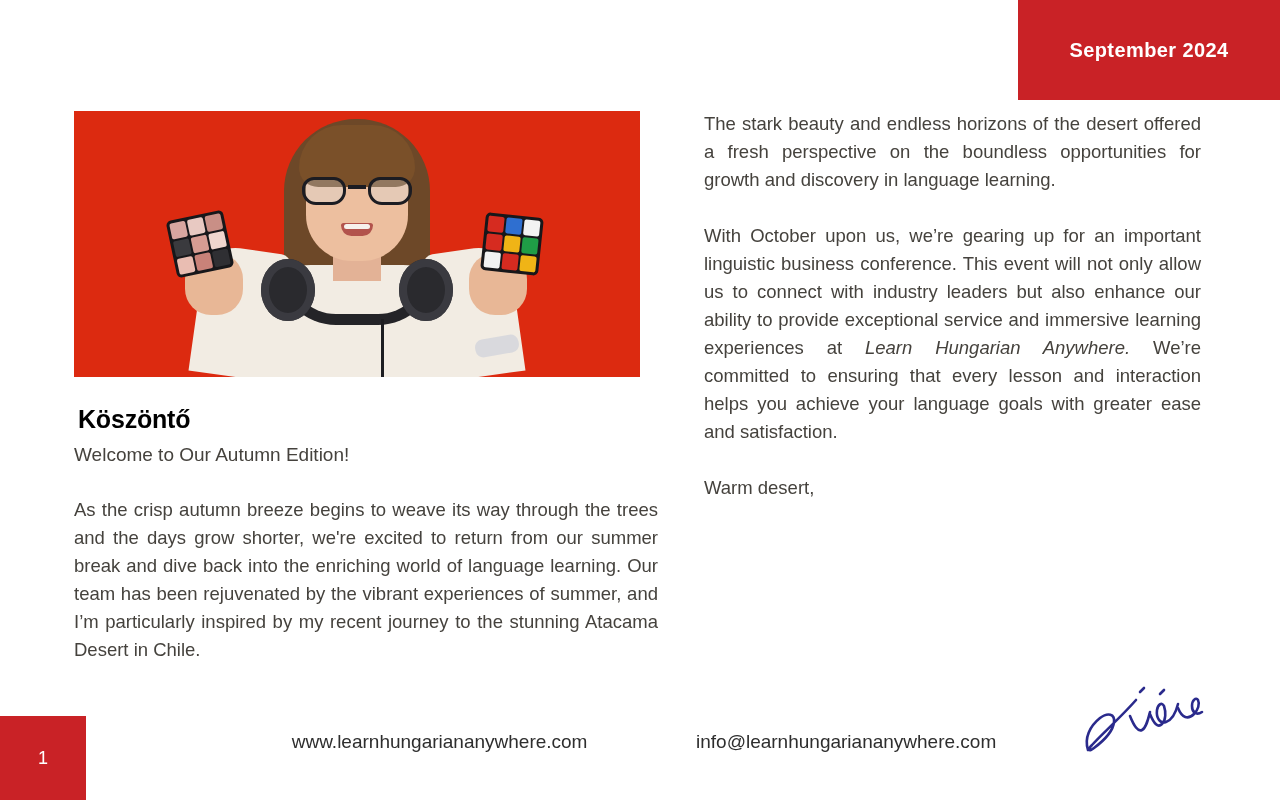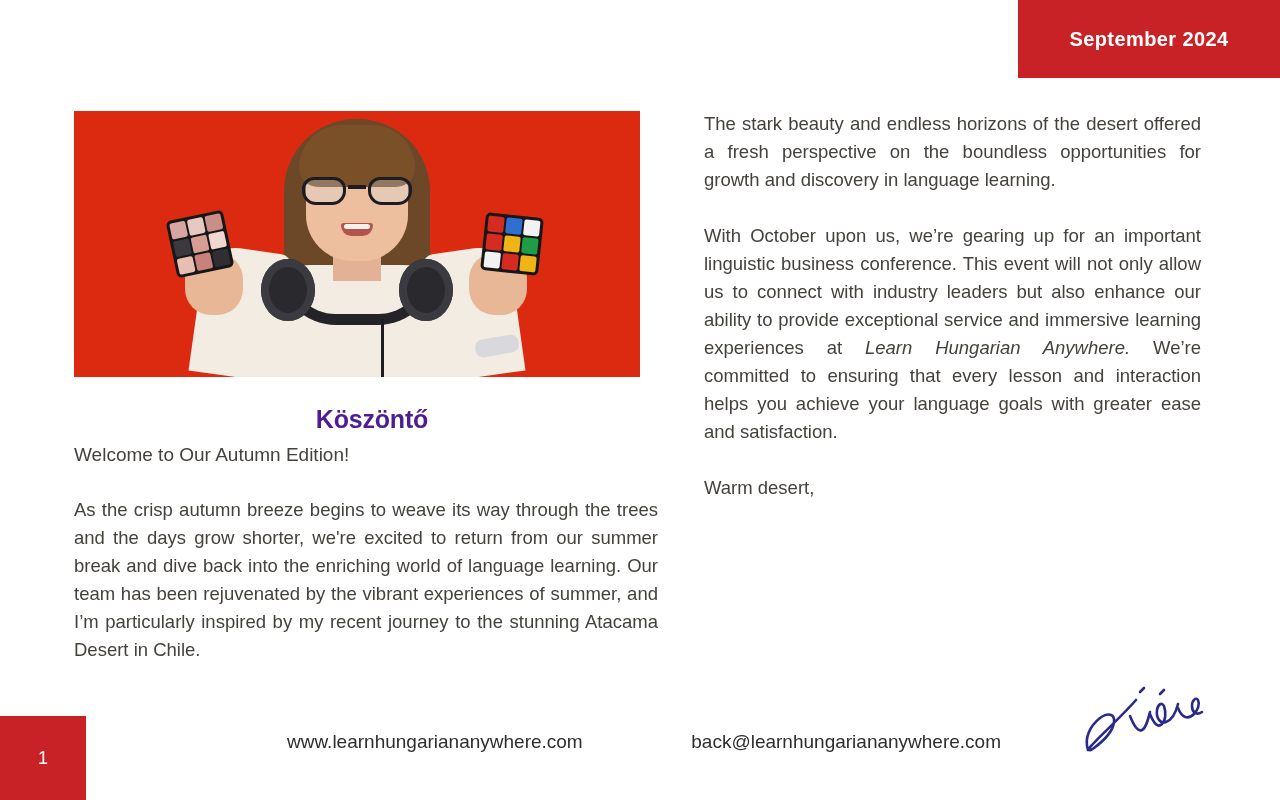--- a/index.html
+++ b/index.html
@@ -15,21 +15,21 @@
     font-family: "Liberation Sans", sans-serif;
     color: #3d3d3b;
   }
 
   
   .date-banner {
     position: absolute;
     left: 1018px;
     top: 0;
     width: 262px;
-    height: 78px;
+    height: 100px;
     background: #c92226;
     display: flex;
     align-items: center;
     justify-content: center;
   }
   .date-banner-label {
     color: #ffffff;
     font-size: 20px;
     font-weight: bold;
     letter-spacing: 0.4px;
@@ -229,26 +229,25 @@
     bottom: 22px;
     width: 44px;
     height: 18px;
     background: #d9d9dd;
     border-radius: 8px;
     transform: rotate(-10deg);
   }
 
   
   .kicker-title {
-    margin: 28px 0 0 12px;
+    margin: 28px 0 0 4px;
     font-size: 25px;
     font-weight: bold;
-    color: #4c1d95;
+    color: #000000;
     letter-spacing: -0.2px;
-    text-align: center;
   }
   .kicker-sub {
     margin: 10px 0 0 0;
     font-size: 19px;
     color: #45423d;
   }
   .body-para {
     margin: 30px 0 0 0;
     font-size: 18.5px;
     line-height: 28px;
@@ -396,14 +395,14 @@
   </svg>
 </div>
 
 <div class="page-badge">
   <span class="page-badge-num">1</span>
 </div>
 
 <div class="footer-links">
   <span>www.learnhungariananywhere.com</span>
   <span class="footer-gap"></span>
-  <span>back@learnhungariananywhere.com</span>
+  <span>info@learnhungariananywhere.com</span>
 </div>
 
 </body></html>

